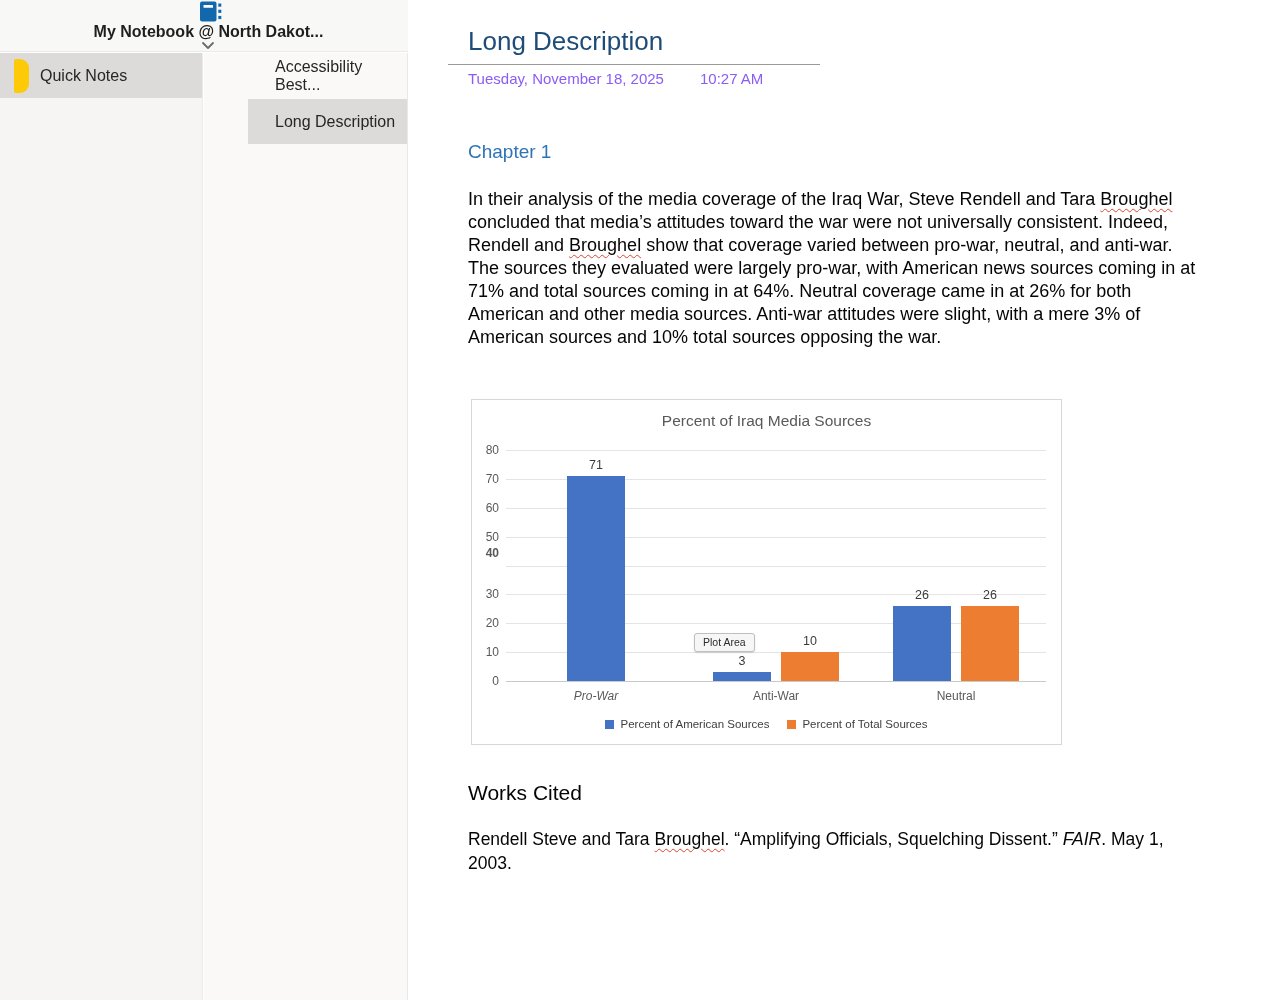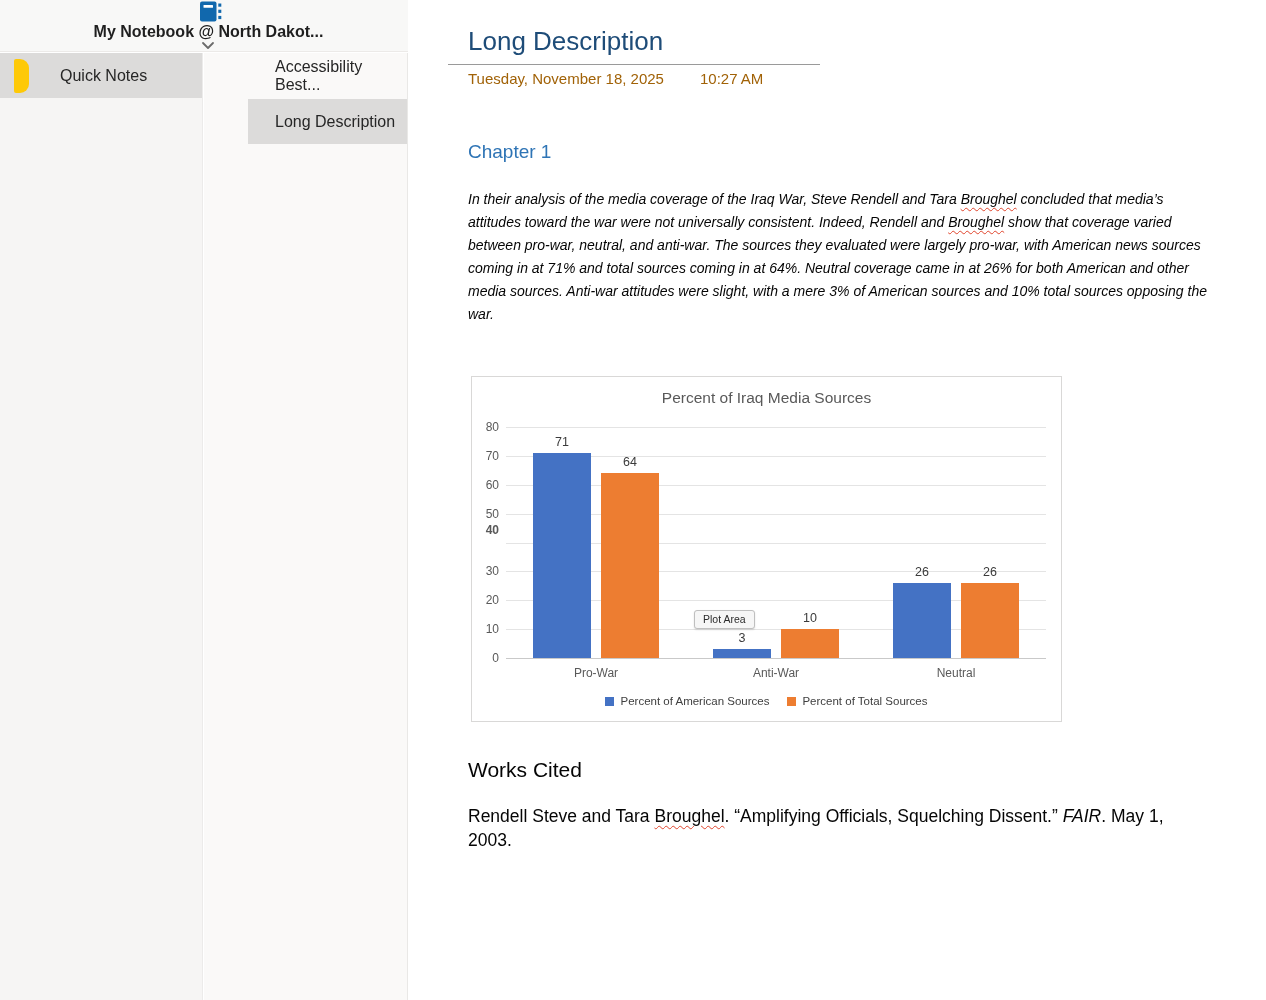--- a/index.html
+++ b/index.html
@@ -10,38 +10,38 @@
   
   .nav-header { position:absolute; left:0; top:0; width:408px; height:52px;
     background:#f8f8f7; border-bottom:1px solid #eceae8; display:flex; align-items:center;flex-direction:column; }
   .nb-icon { margin-left:12px; display:flex; }
   .nb-title { margin-left:9px; font-size:16px; font-weight:700; color:#1f1f1f; white-space:nowrap; }
   .chev { margin-left:8px; display:flex; }
   .sort-btn { margin-left:auto; margin-right:20px; display:flex; }
 
   .sections-col { position:absolute; left:0; top:53px; width:203px; height:947px;
     background:#f6f5f4; border-right:1px solid #ecebea; }
-  .section-row { height:45px; display:flex; align-items:center; background:#dcdbda; cursor:default;gap:20px; }
+  .section-row { height:45px; display:flex; align-items:center; background:#dcdbda; cursor:default; }
   .section-tab { width:15px; height:34px; margin-left:14px; background:#fec907; border-radius:2px 9px 9px 2px; }
   .section-label { margin-left:11px; font-size:16px; color:#262626; }
 
   .pages-col { position:absolute; left:204px; top:53px; width:204px; height:947px;
     background:#faf9f8; border-right:1px solid #e9e8e6;padding-left:44px; }
   .page-row { height:45px; margin-bottom:1px; display:flex; align-items:center; padding-left:27px;
     font-size:16px; color:#262626; background:transparent; }
   .page-row.sel { background:#dcdbda; }
 
   
   .content { position:absolute; left:408px; top:0; width:858px; height:1000px; background:#fff; }
   .content-inner { padding:26px 0 0 60px; }
   .page-title { font-size:26px; font-weight:400; color:#1e4c78; letter-spacing:0; }
   .title-rule { width:372px; height:0; border-top:1px solid #9a9a9a; margin:7px 0 0 -20px; }
-  .meta-row { display:flex; gap:36px; margin-top:5px; font-size:15px; color:#a16207; }
+  .meta-row { display:flex; gap:36px; margin-top:5px; font-size:15px; color:#8b5cf6; }
   .chapter { margin-top:54px; font-size:19px; color:#2e74b5; }
-  .body-par { margin-top:25px; width:740px; font-size:14px; line-height:23px; color:#050505;font-style:italic; }
+  .body-par { margin-top:25px; width:740px; font-size:18px; line-height:23px; color:#050505; }
   .sq { text-decoration:underline; text-decoration-style:wavy; text-decoration-color:#e0442c;
         text-decoration-thickness:1px; text-underline-offset:3px; }
   .it { font-style:italic; }
   .caption { margin-top:29px; font-size:17.5px; font-weight:700; color:#050505; }
 
   
   .chart { position:relative; margin-top:50px; margin-left:3px; width:591px; height:346px;
     background:#fff; border:1px solid #d9d8d7; }
   .chart-title { position:absolute; top:12px; left:0; width:100%; text-align:center;
     font-size:15.5px; color:#595959; }
@@ -139,25 +139,22 @@
           <div class="gridline" style="top: 107.75px; left: 34px; width: 540px;"></div>
           <div class="ytick" style="top: 71.875px;">70</div>
           <div class="gridline" style="top: 78.875px; left: 34px; width: 540px;"></div>
           <div class="ytick" style="top: 43px;">80</div>
           <div class="gridline" style="top: 50px; left: 34px; width: 540px;"></div>
           <div class="axisline" style="top: 281px; left: 34px; width: 540px;"></div>
           <div class="bar-group" style="left: 34px; top: 50px; width: 180px; height: 231px;">
             <div class="bar" style="height: 205px; background: rgb(68, 114, 196);">
               <div class="bar-label">71</div>
             </div>
-            <div class="bar" style="height: 185px; background: rgb(237, 125, 49);">
-              <div class="bar-label">64</div>
-            </div>
           </div>
-          <div class="cat-label" style="top: 289px; left: 34px; width: 180px;">Pro-War</div>
+          <div class="cat-label" style="top: 289px; left: 34px; width: 180px; font-style: italic;">Pro-War</div>
           <div class="bar-group" style="left: 214px; top: 50px; width: 180px; height: 231px;">
             <div class="bar" style="height: 9px; background: rgb(68, 114, 196);">
               <div class="bar-label">3</div>
             </div>
             <div class="bar" style="height: 29px; background: rgb(237, 125, 49);">
               <div class="bar-label">10</div>
             </div>
           </div>
           <div class="cat-label" style="top: 289px; left: 214px; width: 180px;">Anti-War</div>
           <div class="bar-group" style="left: 394px; top: 50px; width: 180px; height: 231px;">

